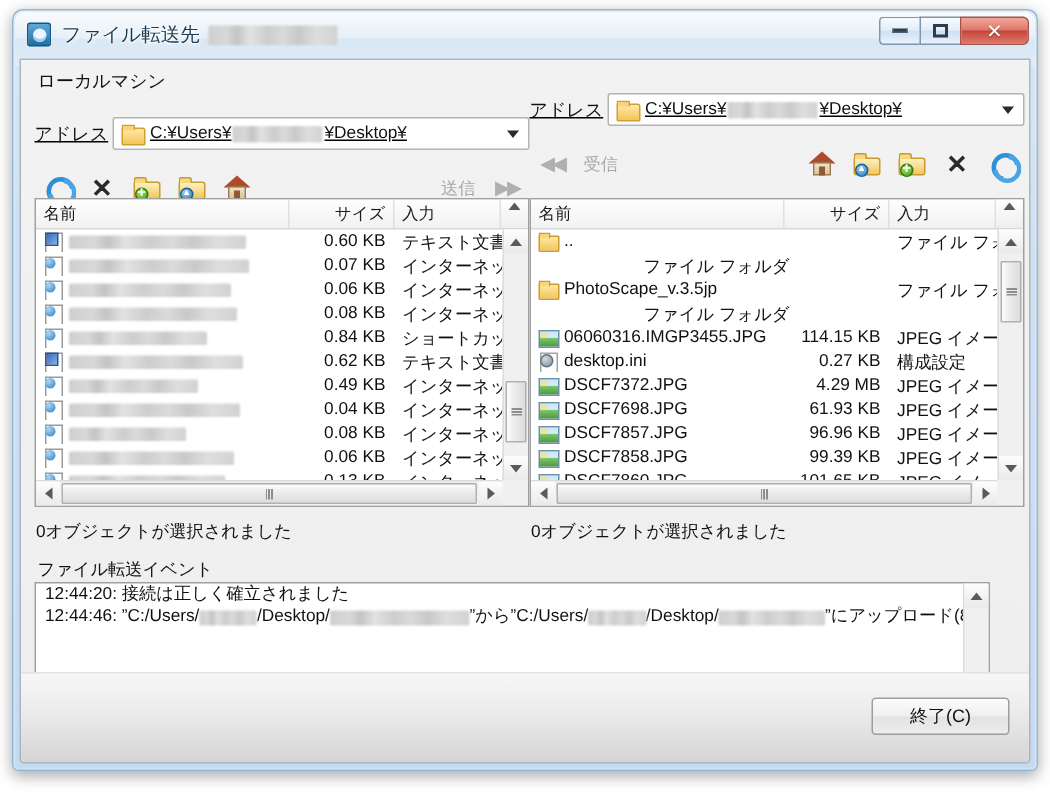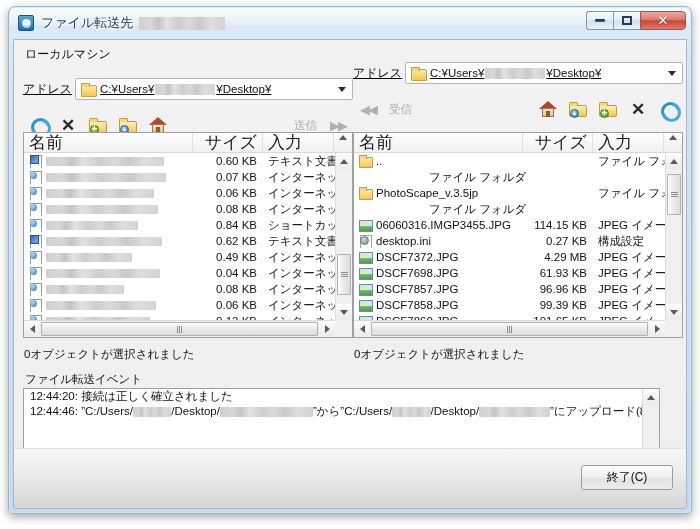--- a/index.html
+++ b/index.html
@@ -232,21 +232,21 @@
   .list {
     position: absolute; left: 0; right: 0; top: 86px; bottom: 28px;
     background: #ffffff;
     border: 1px solid #a0a0a0;
     overflow: hidden;
   }
   .list-head {
     display: flex; height: 20px;
     background: linear-gradient(to bottom,#fefefe,#f1f1f1);
     border-bottom: 1px solid #d8d8d8;
-    font-size: 17px; color: #1a1a1a;
+    font-size: 11px; color: #1a1a1a;
   }
   .hcell { display:flex; align-items:center; padding: 0 5px; border-right: 1px solid #e0e0e0; }
   .h-name { flex: 0 0 169px; }
   .h-size { flex: 0 0 70px; justify-content: flex-end; }
   .h-type { flex: 1 1 auto; }
   .h-pad  { flex: 0 0 17px; border-right: none; background: linear-gradient(to bottom,#fefefe,#eeeeee);
             align-items: flex-start; justify-content: center; padding-top:2px;}
   .up-tri { width:0;height:0;border-left:4px solid transparent;border-right:4px solid transparent;border-bottom:5px solid #5a5a5a;}
 
   .rows {

